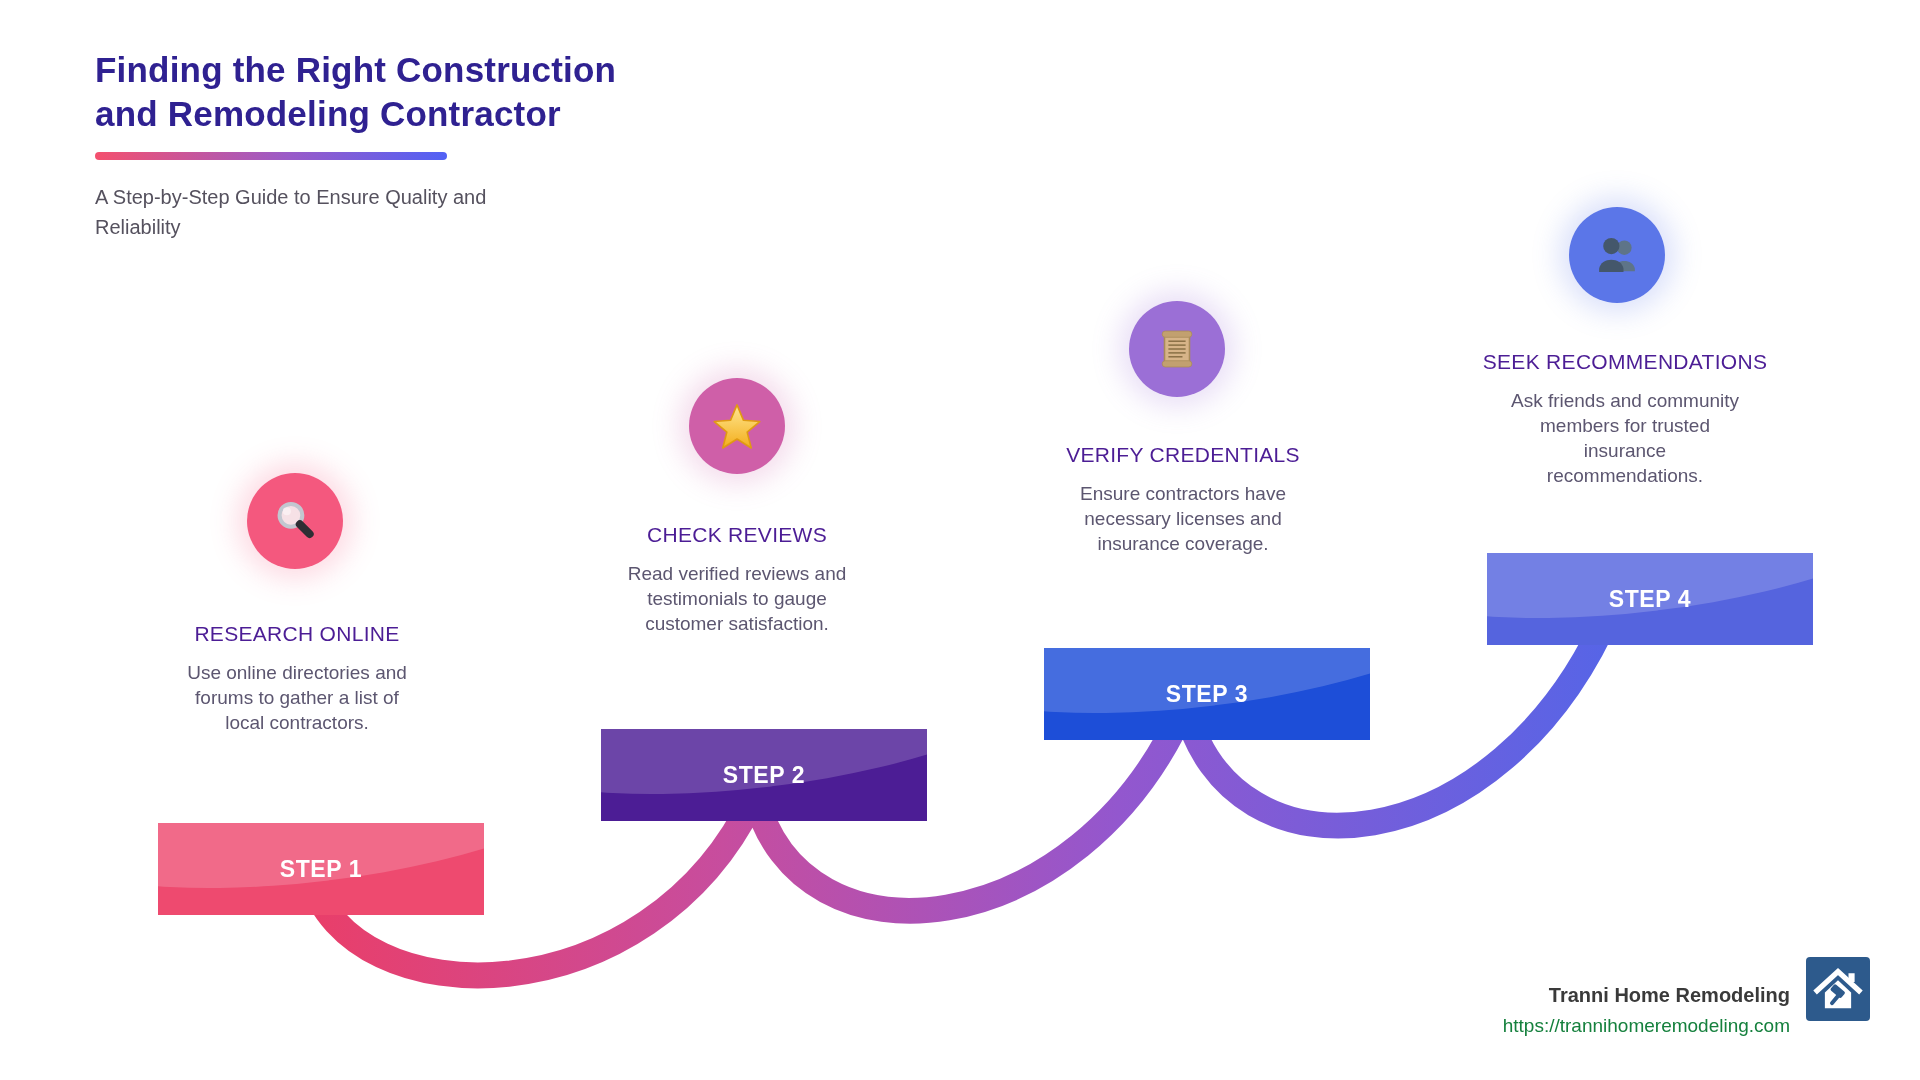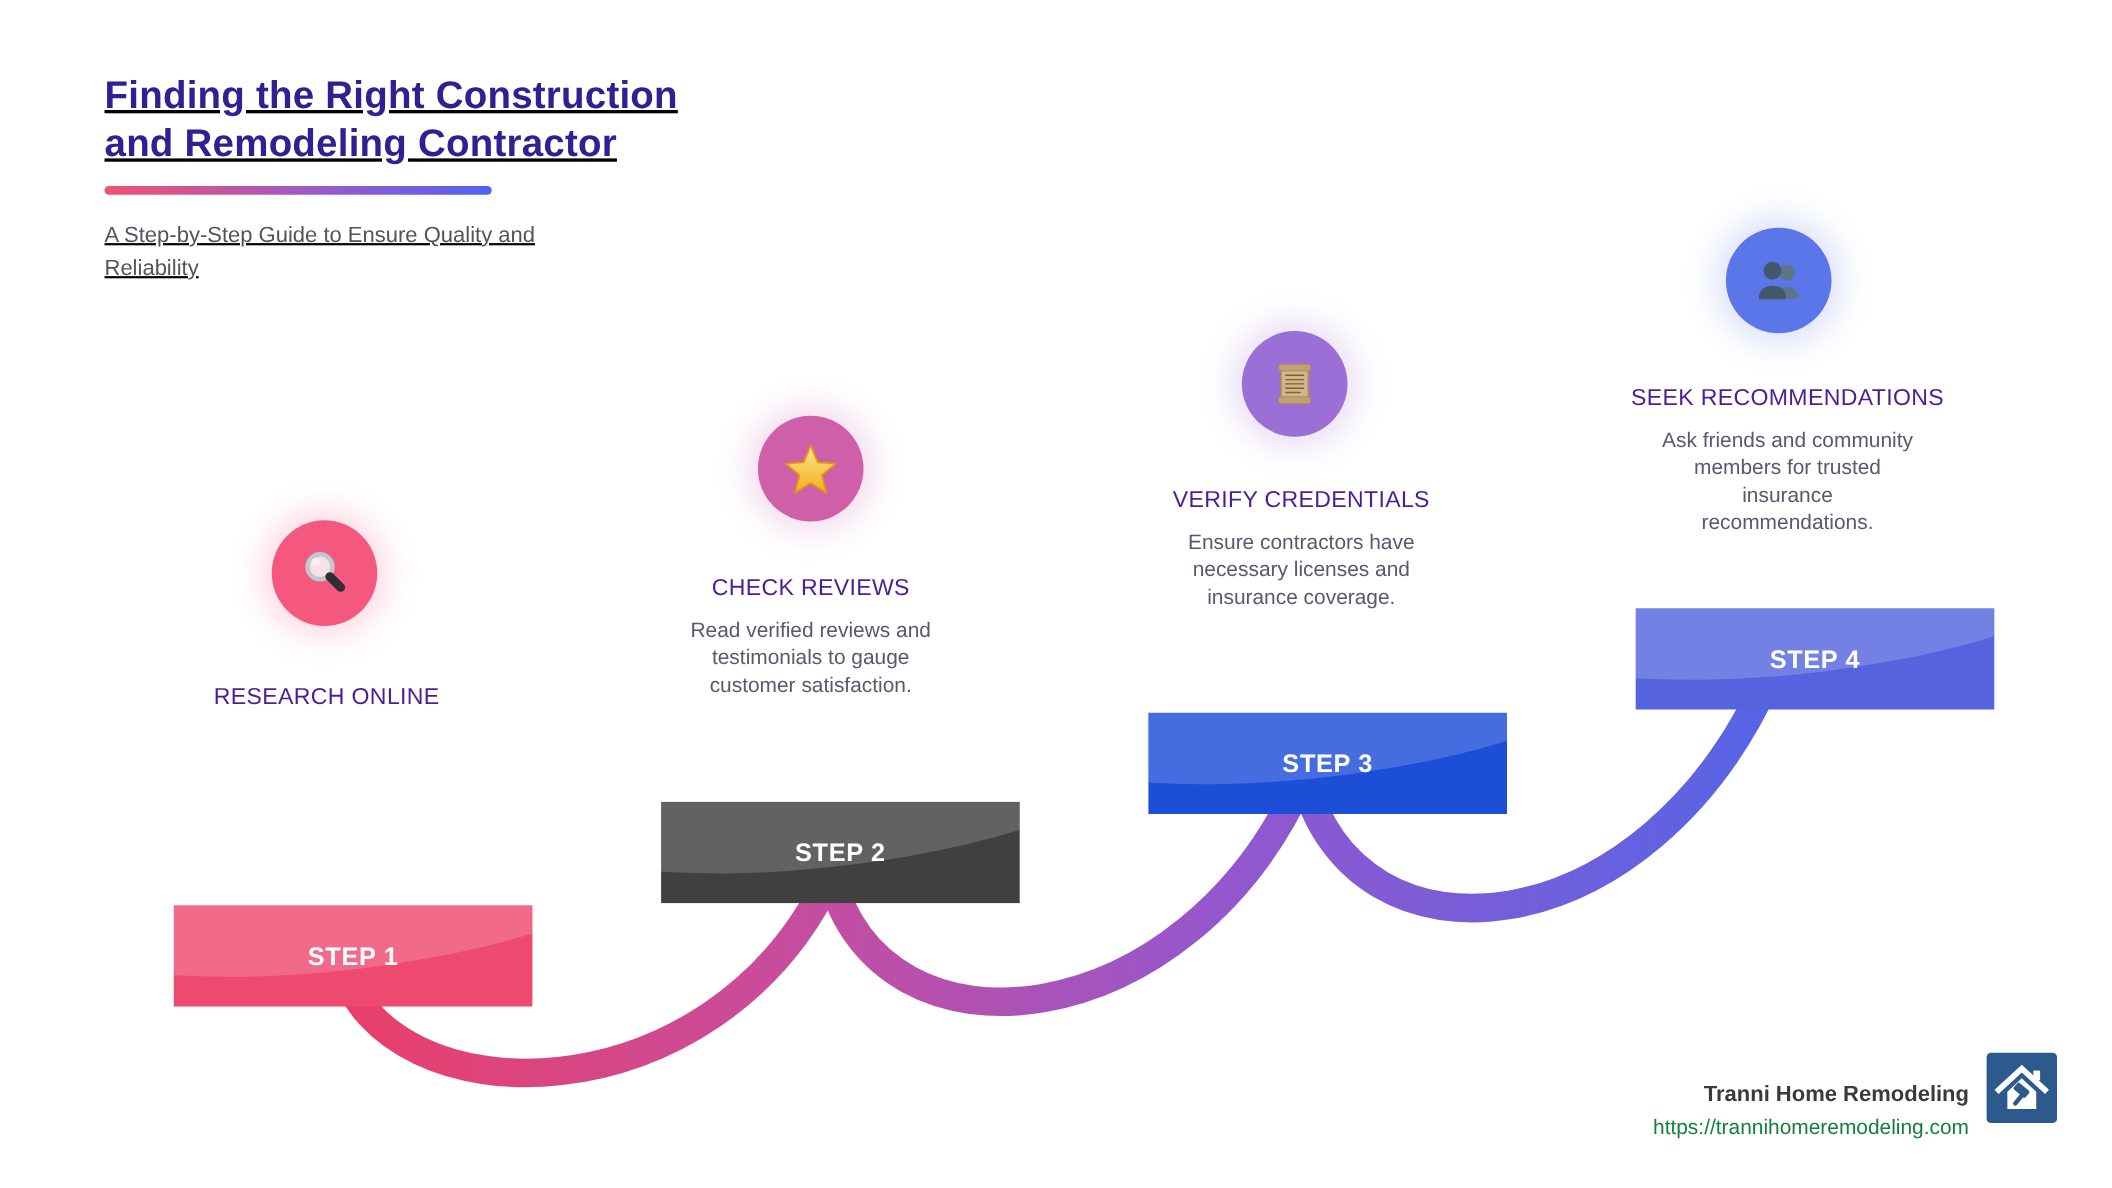--- a/index.html
+++ b/index.html
@@ -1,21 +1,21 @@
 <!DOCTYPE html>
 <html><head>
 <meta charset="utf-8">
 <style>
   html,body{margin:0;padding:0;background:#ffffff;}
   .canvas{
     position:relative;width:1920px;height:1080px;background:#ffffff;overflow:hidden;
     font-family:"Liberation Sans", sans-serif;
   }
   
-  .header{position:absolute;left:95px;top:65px;z-index:3;text-decoration:underline;}
+  .header{position:absolute;left:95px;top:48px;z-index:3;}
   .title{font-size:35px;font-weight:700;color:#2F2191;line-height:44px;letter-spacing:.2px;}
   .underline{margin-top:16px;width:352px;height:8px;border-radius:4px;
     background:linear-gradient(90deg,#F4506E 0%,#9A5BC8 55%,#5161F5 100%);}
   .subtitle{margin-top:22px;font-size:20px;line-height:30px;color:#55515E;max-width:480px;}
   
   .wave{position:absolute;left:0;top:0;z-index:1;}
   
   .icon-circle{position:absolute;width:96px;height:96px;border-radius:50%;z-index:2;
     display:flex;align-items:center;justify-content:center;}
   .c1{left:247px;top:473px;background:#F4587E;box-shadow:0 0 28px 10px rgba(244,88,126,.22);}
@@ -30,21 +30,21 @@
   .step-title{font-size:21px;font-weight:400;color:#4c1d95;letter-spacing:.3px;margin:0 0 14px 0;}
   .step-desc{font-size:19px;line-height:1.32;color:#5C5670;margin:0 auto;}
   .d1,.d2,.d3{max-width:238px;}
   .d4{max-width:240px;}
   
   .banner{position:absolute;width:326px;height:92px;z-index:2;overflow:hidden;
     display:flex;align-items:center;justify-content:center;}
   .banner::before{content:"";position:absolute;width:175%;height:165%;left:-38%;top:-102%;
     border-radius:50%;background:rgba(255,255,255,.18);transform:rotate(-7deg);}
   .b1{left:158px;top:823px;background:#EE4A6F;}
-  .b2{left:601px;top:729px;background:#404040;}
+  .b2{left:601px;top:729px;background:#4c1d95;}
   .b3{left:1044px;top:648px;background:#1d4ed8;}
   .b4{left:1487px;top:553px;background:#5564DE;}
   .banner-label{position:relative;color:#ffffff;font-size:23px;font-weight:700;letter-spacing:.6px;}
   
   .footer-text{position:absolute;right:130px;top:984px;text-align:right;z-index:3;}
   .company{font-size:20px;font-weight:700;color:#3A3A3A;margin-bottom:8px;}
   .url{font-size:19px;color:#15803d;}
   .logo{position:absolute;left:1806px;top:957px;width:64px;height:64px;border-radius:4px;
     background:#2D5A8C;z-index:3;display:flex;align-items:center;justify-content:center;}
 </style>
@@ -79,20 +79,21 @@
 
   <div class="icon-circle c1">
     <svg width="52" height="52" viewBox="0 0 64 64">
       <circle cx="27" cy="25" r="14" fill="#F6E1E6" stroke="#C2C7D0" stroke-width="5"></circle>
       <circle cx="22" cy="20" r="5" fill="#FDF3F5" opacity="0.8"></circle>
       <line x1="38" y1="36" x2="50" y2="48" stroke="#2E2E34" stroke-width="10" stroke-linecap="round"></line>
     </svg>
   </div>
   <div class="step-text t1">
     <div class="step-title">RESEARCH ONLINE</div>
+    <p class="step-desc d1">Use online directories and forums to gather a list of local contractors.</p>
   </div>
   <div class="banner b1">
     <span class="banner-label">STEP 1</span>
   </div>
 
   <div class="icon-circle c2">
     <svg width="52" height="52" viewBox="0 0 64 64">
       <defs>
         <linearGradient id="goldGrad" x1="0" y1="0" x2="0" y2="1">
           <stop offset="0" stop-color="#FFE793"></stop>

